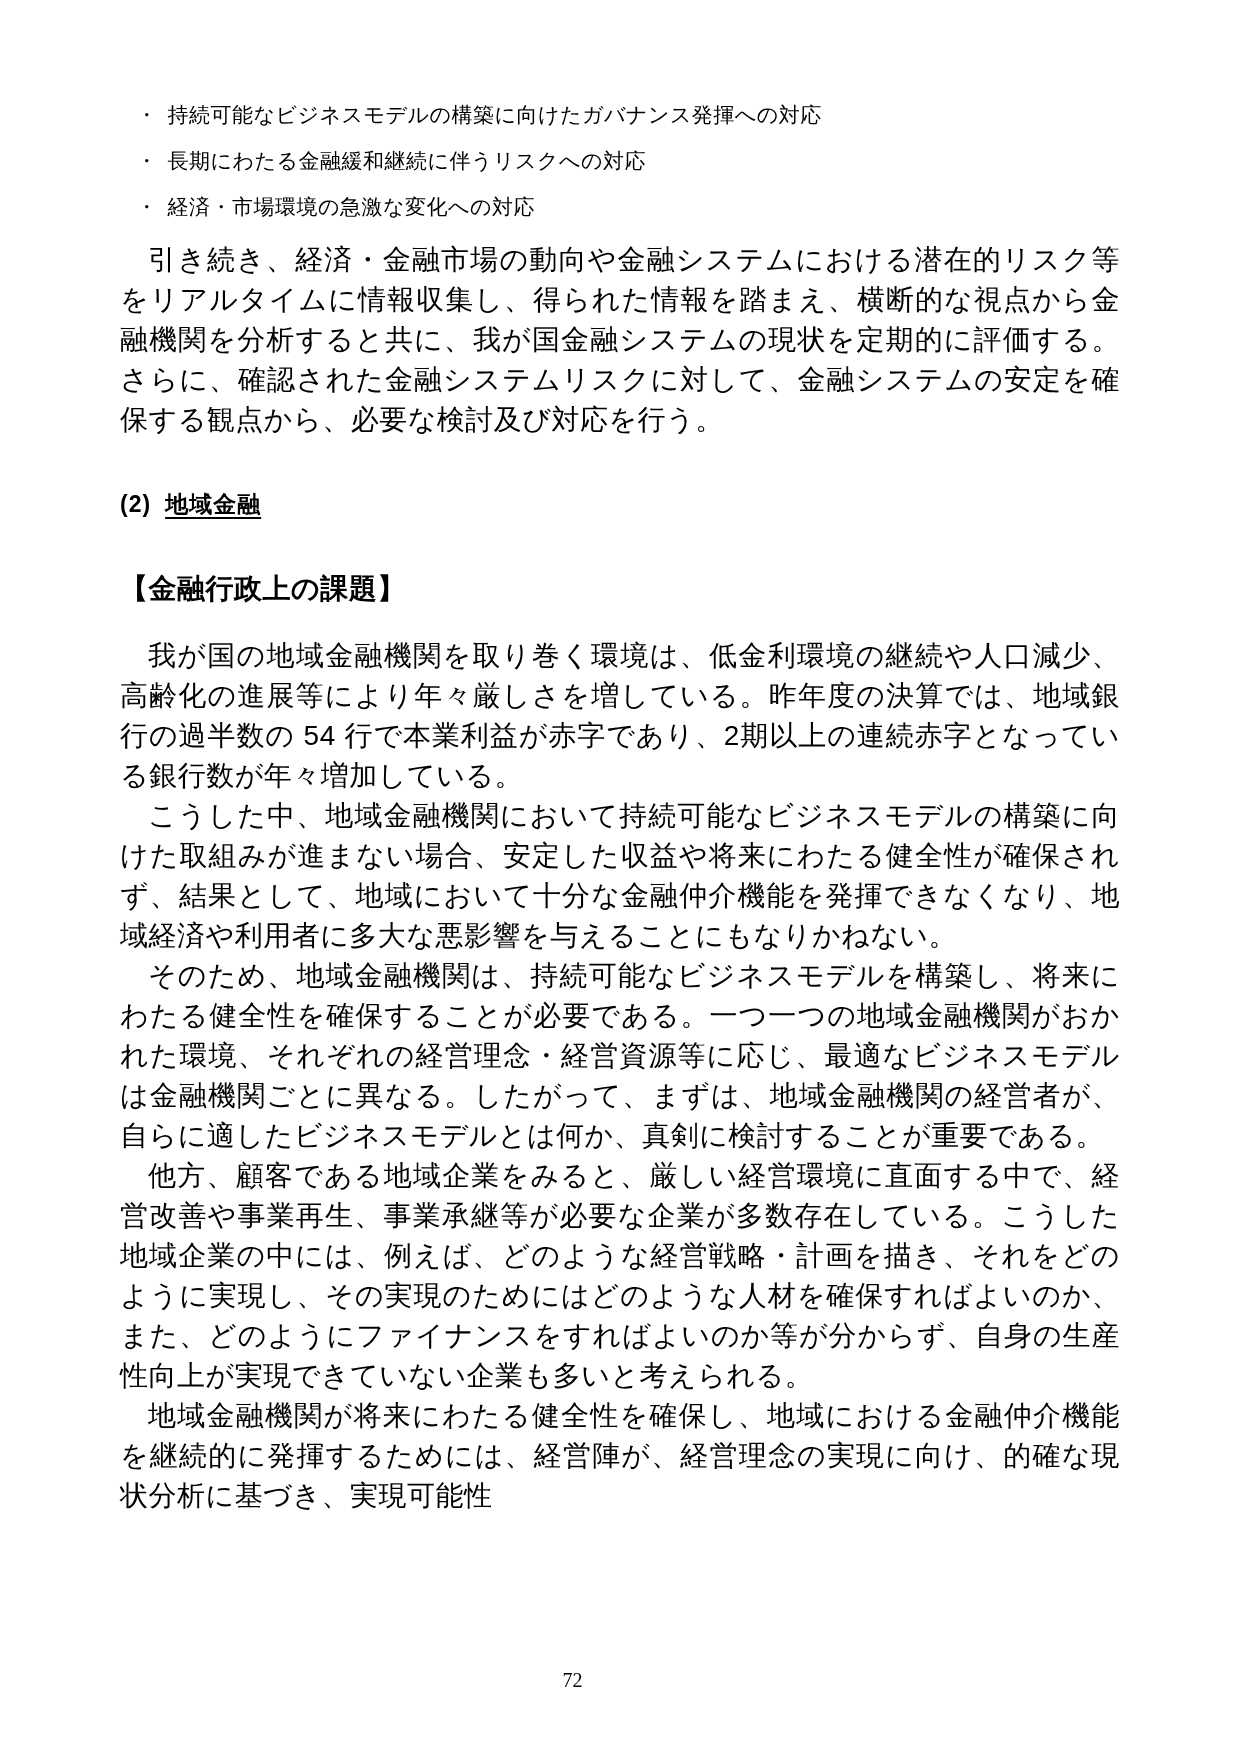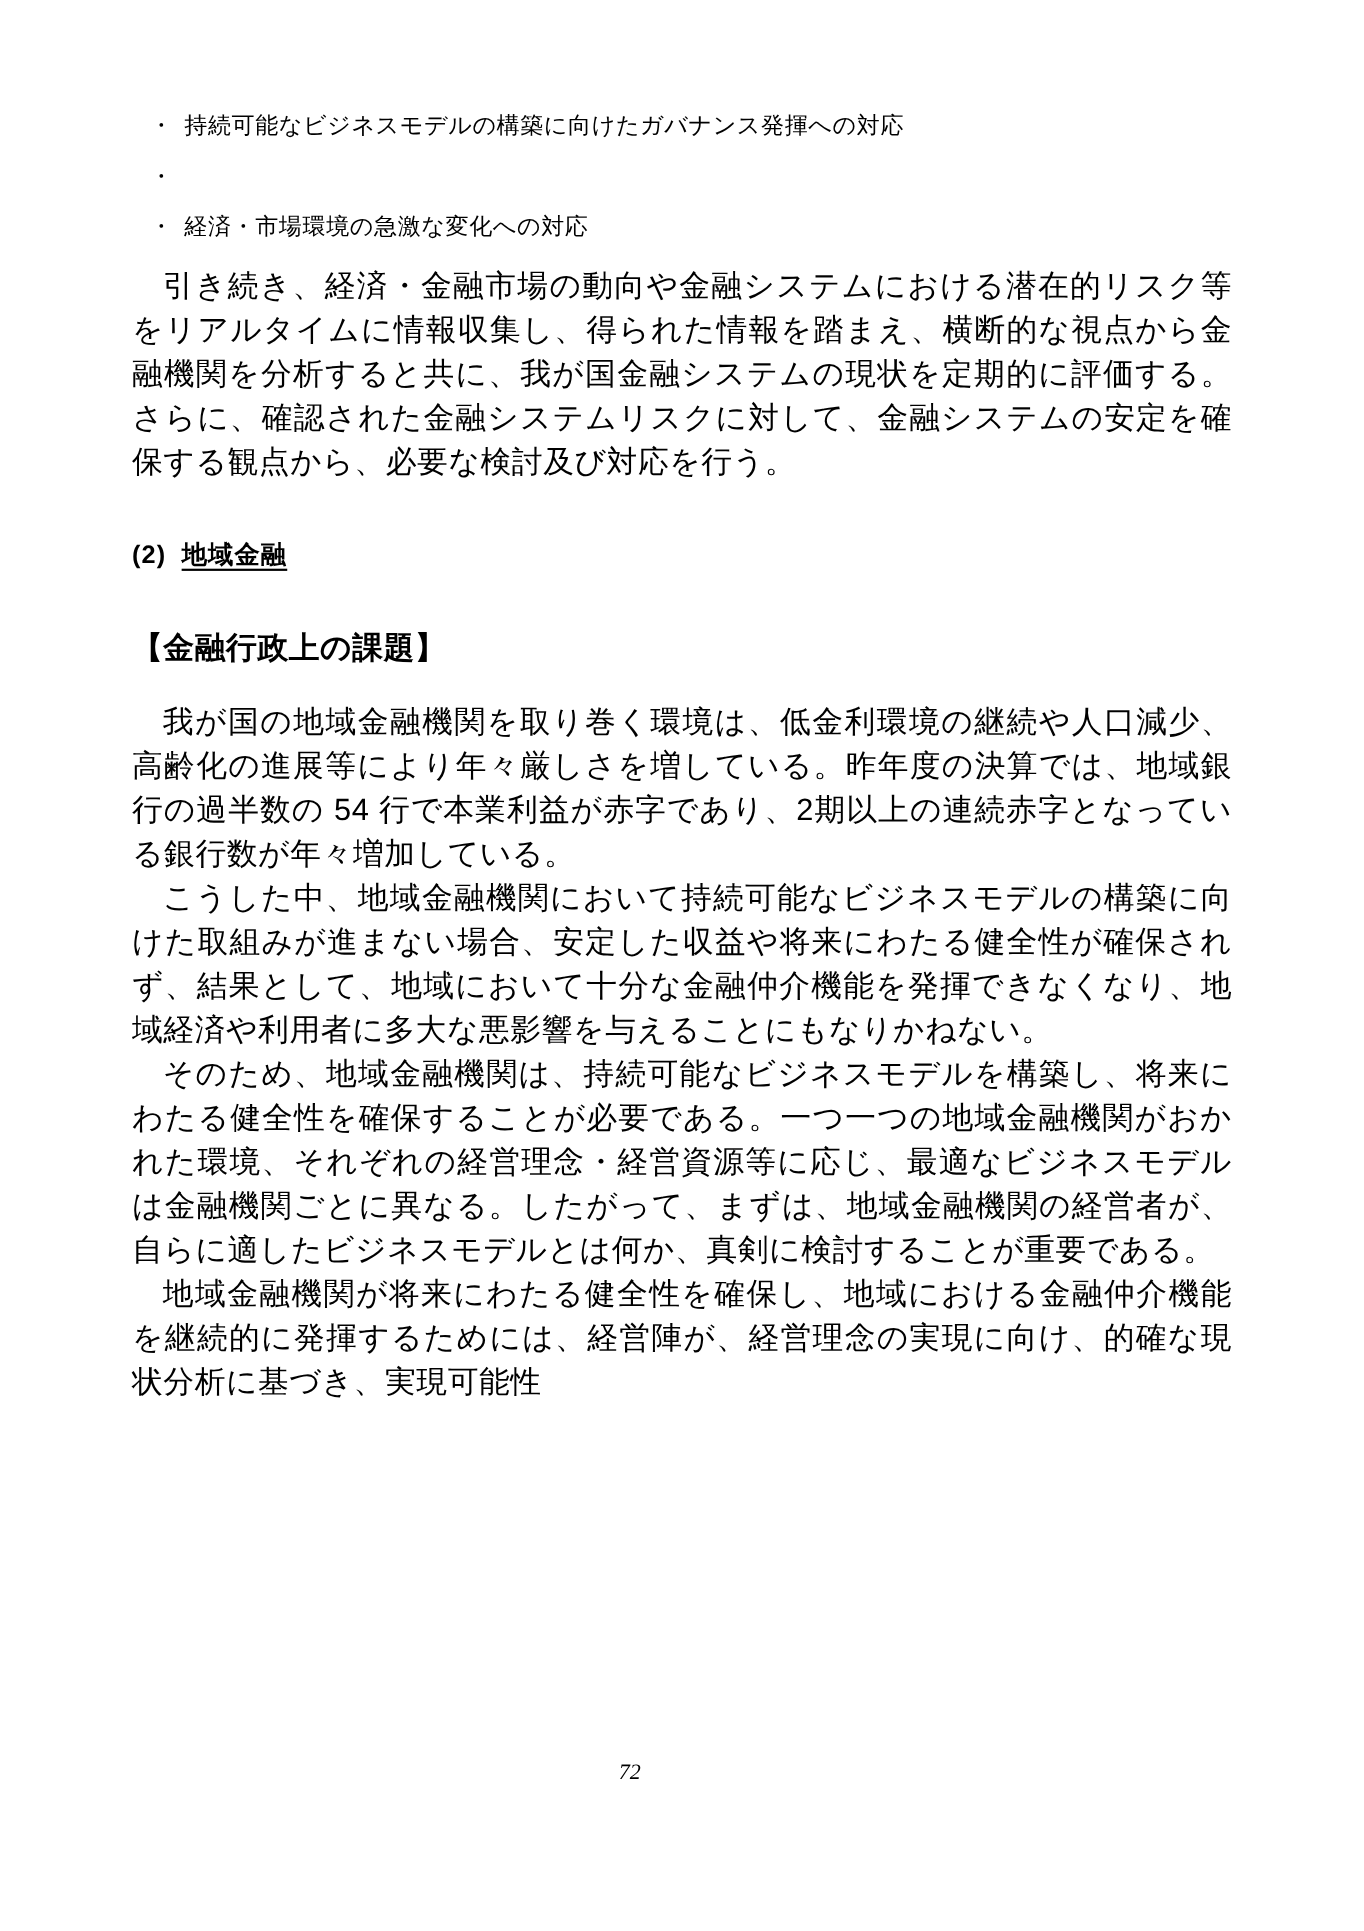--- a/index.html
+++ b/index.html
@@ -71,61 +71,62 @@
     margin-top: 50px;
     font-size: 28px;
     font-weight: bold;
     letter-spacing: 0.5px;
   }
   .body-block {
     margin-top: 28px;
   }
   .footer {
     position: absolute;
-    top: 1600px;
+    top: 1669px;
     left: 0;
     width: 1145px;
     text-align: center;
     font-family: "Liberation Serif", "DejaVu Serif", serif;
     font-size: 20px;
-    font-style: italic;
   }
 </style>
 </head>
 <body>
 
 <div class="page">
   <div class="content">
 
     <div class="bullet-list">
       <div class="bullet-item">
         <span class="bullet-marker">・</span>
         <span>持続可能なビジネスモデルの構築に向けたガバナンス発揮への対応</span>
       </div>
       <div class="bullet-item">
         <span class="bullet-marker">・</span>
+        <span>長期にわたる金融緩和継続に伴うリスクへの対応</span>
       </div>
       <div class="bullet-item">
         <span class="bullet-marker">・</span>
         <span>経済・市場環境の急激な変化への対応</span>
       </div>
     </div>
 
     <p class="para intro-para">引き続き、経済・金融市場の動向や金融システムにおける潜在的リスク等をリアルタイムに情報収集し、得られた情報を踏まえ、横断的な視点から金融機関を分析すると共に、我が国金融システムの現状を定期的に評価する。さらに、確認された金融システムリスクに対して、金融システムの安定を確保する観点から、必要な検討及び対応を行う。</p>
 
     <div class="section-heading">
       <span class="section-number">(2)</span><span class="section-title">地域金融</span>
     </div>
 
 
     <div class="topic-label">【金融行政上の課題】</div>
 
     <div class="body-block">
       <p class="para">我が国の地域金融機関を取り巻く環境は、低金利環境の継続や人口減少、高齢化の進展等により年々厳しさを増している。昨年度の決算では、地域銀行の過半数の 54 行で本業利益が赤字であり、2期以上の連続赤字となっている銀行数が年々増加している。</p>
       <p class="para">こうした中、地域金融機関において持続可能なビジネスモデルの構築に向けた取組みが進まない場合、安定した収益や将来にわたる健全性が確保されず、結果として、地域において十分な金融仲介機能を発揮できなくなり、地域経済や利用者に多大な悪影響を与えることにもなりかねない。</p>
       <p class="para">そのため、地域金融機関は、持続可能なビジネスモデルを構築し、将来にわたる健全性を確保することが必要である。一つ一つの地域金融機関がおかれた環境、それぞれの経営理念・経営資源等に応じ、最適なビジネスモデルは金融機関ごとに異なる。したがって、まずは、地域金融機関の経営者が、自らに適したビジネスモデルとは何か、真剣に検討することが重要である。</p>
+      <p class="para">他方、顧客である地域企業をみると、厳しい経営環境に直面する中で、経営改善や事業再生、事業承継等が必要な企業が多数存在している。こうした地域企業の中には、例えば、どのような経営戦略・計画を描き、それをどのように実現し、その実現のためにはどのような人材を確保すればよいのか、また、どのようにファイナンスをすればよいのか等が分からず、自身の生産性向上が実現できていない企業も多いと考えられる。</p>
       <p class="para">地域金融機関が将来にわたる健全性を確保し、地域における金融仲介機能を継続的に発揮するためには、経営陣が、経営理念の実現に向け、的確な現状分析に基づき、実現可能性</p>
     </div>
 
   </div>
 
   <div class="footer">72</div>
 </div>
 
 </body></html>

